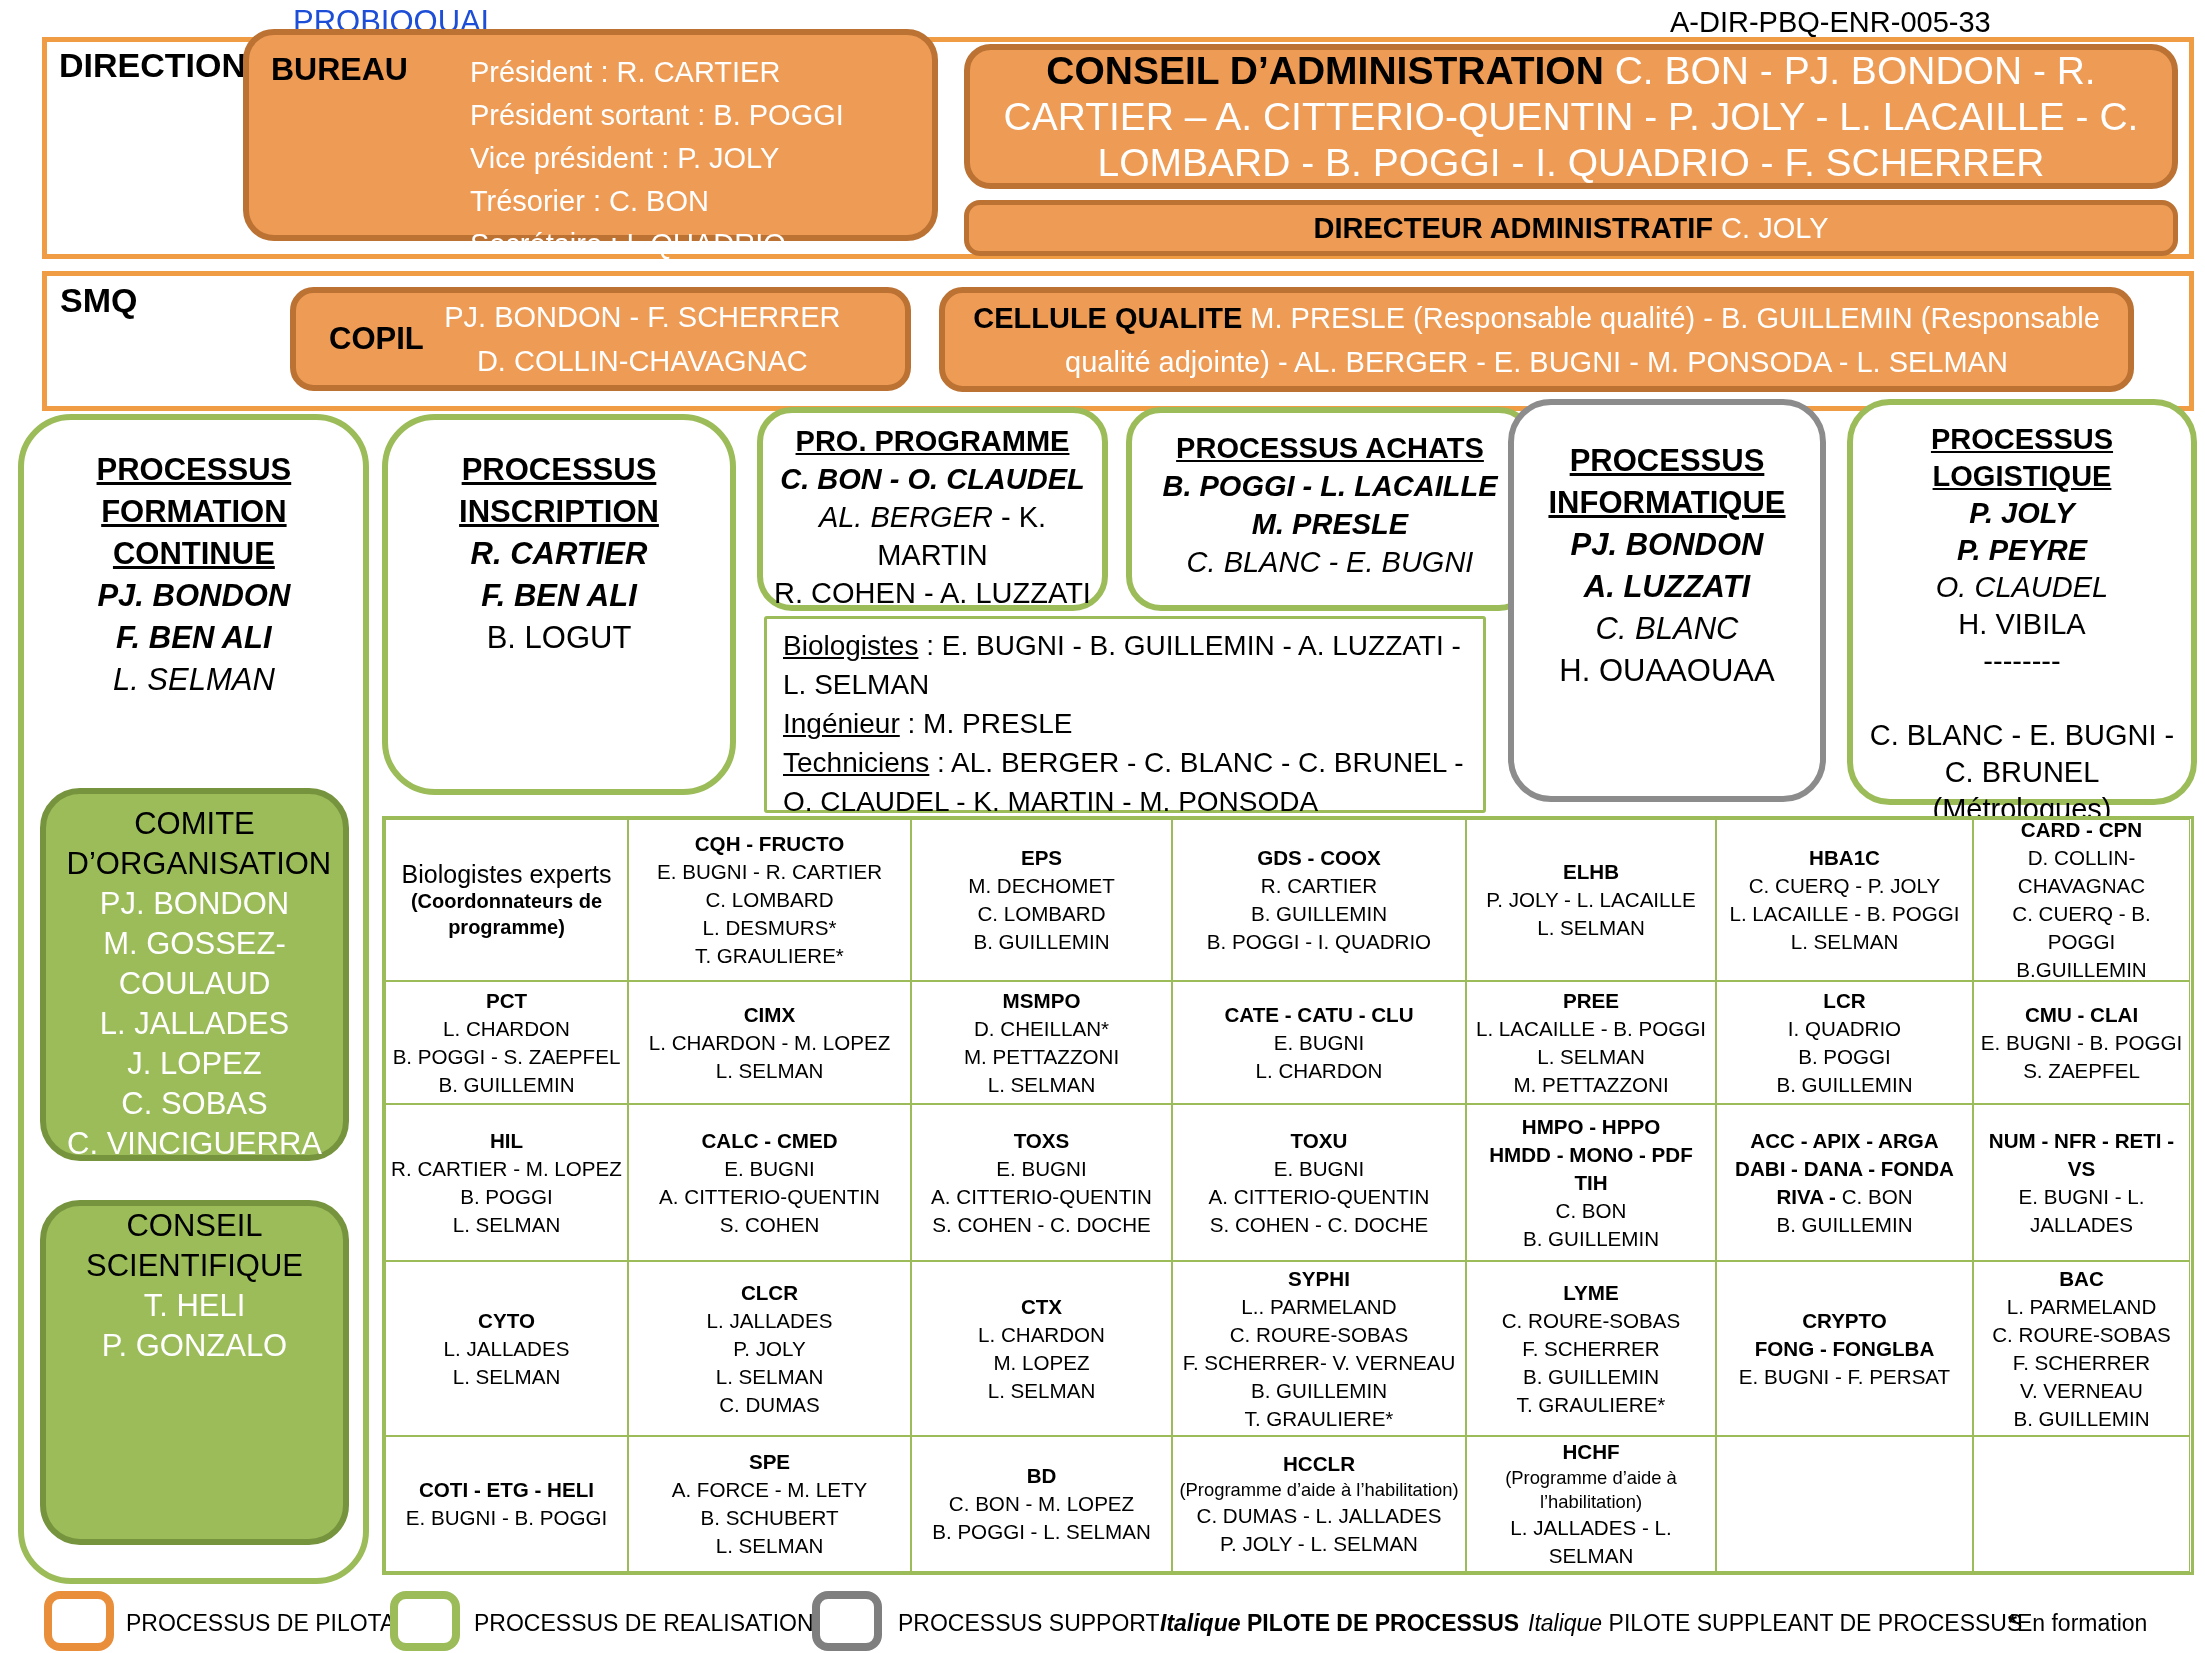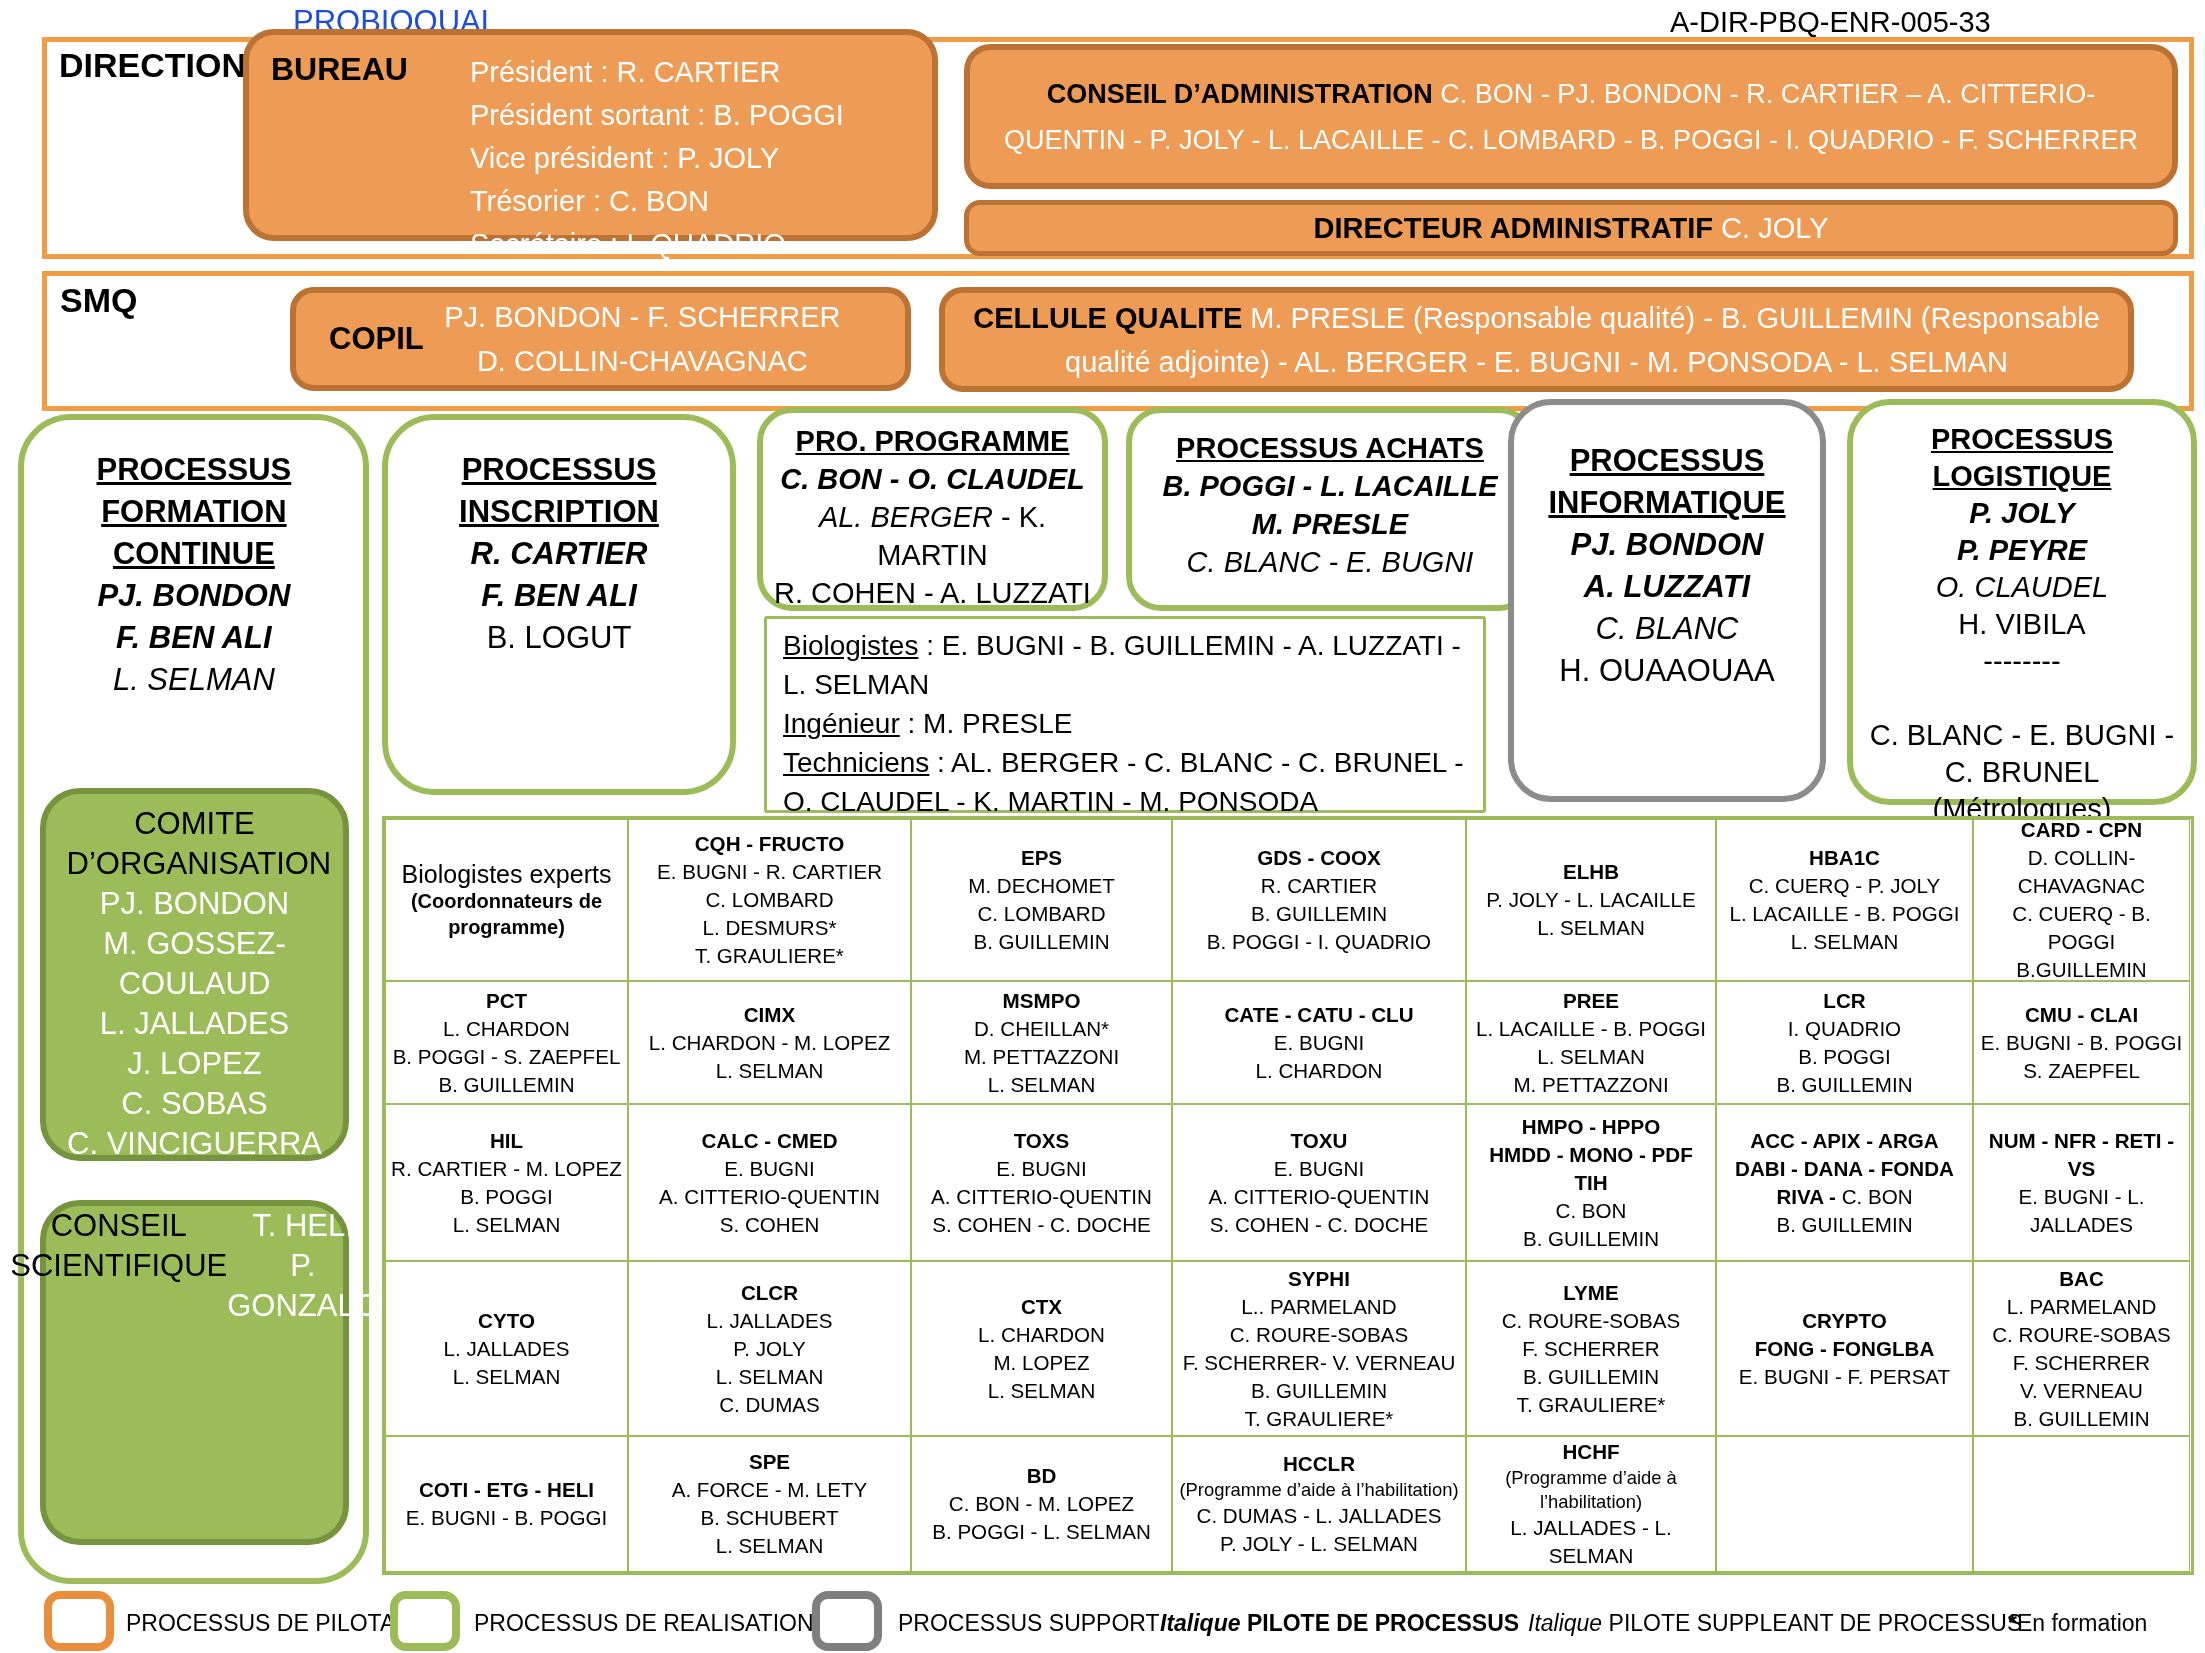--- a/index.html
+++ b/index.html
@@ -17,21 +17,21 @@
   
   .sec{border:5.1px solid var(--orange-line)}
   .sec-label{font-size:34px;font-weight:bold}
   
   .obox{background:var(--orange-fill);border:6.6px solid var(--orange-brd);border-radius:31px;color:#fff}
   .obox .blk{color:#000;font-weight:bold}
   .bureau{display:flex;padding:16px 0 0 22px}
   .bureau-label{font-size:32px;font-weight:bold;color:#000}
   .bureau-lines{margin-left:62px;font-size:29px;line-height:43px}
   .center-txt{display:flex;align-items:center;justify-content:center;text-align:center}
-  .ca-txt{font-size:27px;line-height:46px;padding:0 29px}
+  .ca-txt{font-size:39px;line-height:46px;padding:0 29px}
   .da-txt{font-size:29px}
   .copil{display:flex;align-items:center;padding-left:33px}
   .copil-label{font-size:31px;font-weight:bold;color:#000}
   .copil-lines{flex:1;text-align:center;font-size:29px;line-height:44px;padding-right:44px}
   .cq-txt{font-size:29px;line-height:44px;padding:0 25px}
   
   .pbox{border:6.6px solid var(--green-line);border-radius:53px;background:#fff;text-align:center}
   .pbox.gray{border-color:var(--gray-line);border-radius:43px}
   .pbox .ln{font-size:31px;line-height:42px}
   .pbox.small .ln{font-size:29px;line-height:38px}
@@ -41,21 +41,21 @@
   .s-i{font-style:italic}
   .s-b{font-weight:bold}
   .s-r-lg{font-size:25px}
   .s-rs{font-size:18.4px;line-height:24px}
   .s-bs{font-weight:bold;font-size:20px;line-height:26.5px}
   
   .gbox{background:var(--green-fill);border:6.6px solid var(--green-dark);border-radius:40px;color:#fff;text-align:center}
   .gbox .ttl{color:#000}
   .gbox .ln{font-size:31px;line-height:40px}
   .comite{padding:10.3px 20.6px 0}
-  .conseil-sci{display:flex;flex-direction:row;justify-content:center;padding:0 35px}
+  .conseil-sci{display:flex;flex-direction:column;justify-content:flex-start;padding:0 26px}
   
   .staffbox{border:3.7px solid var(--green-line);border-radius:2.9px;background:#fff;padding:7.4px 16px;font-size:28px;line-height:39px}
   .staffbox .u{text-decoration:underline}
   
   .grid{display:grid;border:3.7px solid var(--green-line);background:#fff;
         grid-template-columns:243px 283px 261px 294px 250px 257px 217px;
         grid-template-rows:162px 123px 157px 175px 136px}
   .cell{border:1.8px solid var(--green-line);display:flex;flex-direction:column;justify-content:center;align-items:center;text-align:center;padding:2.9px 5.1px;font-size:20.6px;line-height:28px}
   .cell .s-rs{font-size:18.4px;line-height:24px}
   

